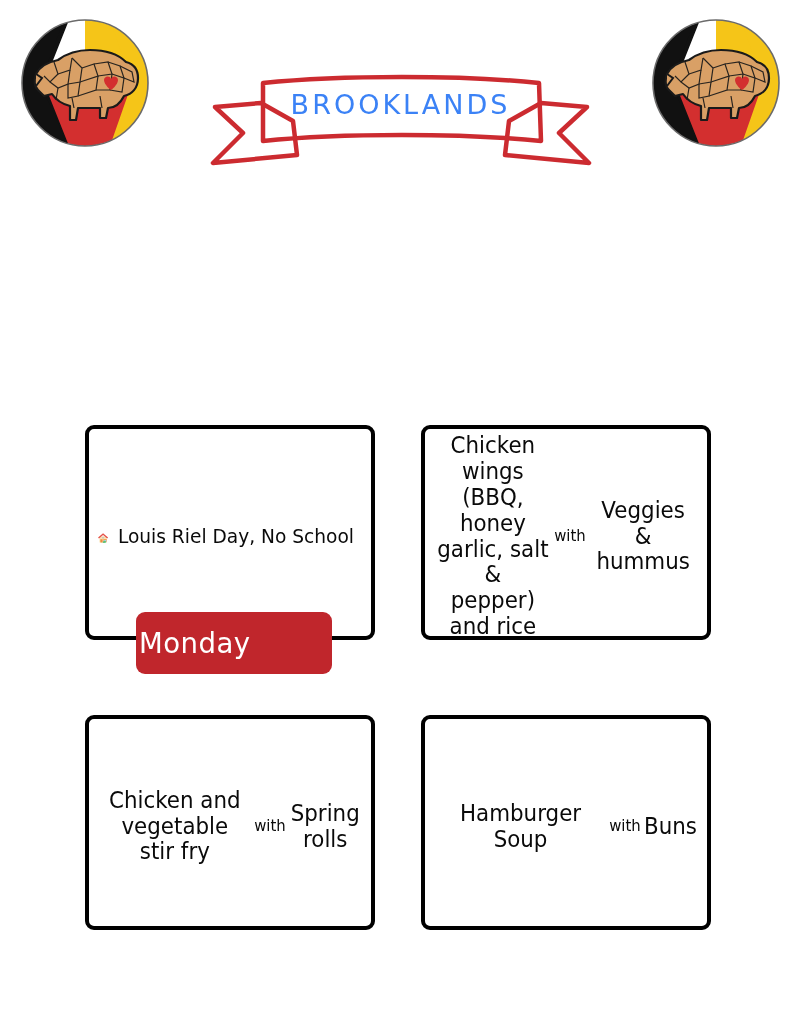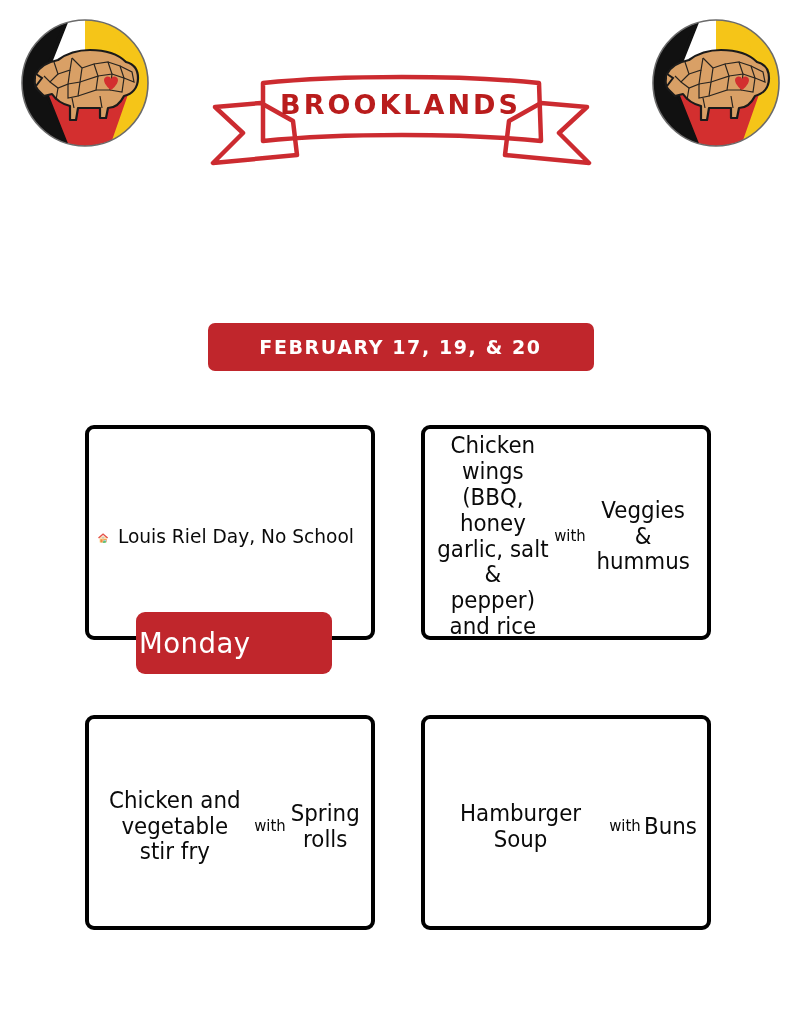--- a/index.html
+++ b/index.html
@@ -46,23 +46,23 @@
   }
   .ribbon svg { display: block; width: 100%; height: 100%; }
   .ribbon-label {
     position: absolute;
     top: 34px;
     left: 0;
     width: 400px;
     text-align: center;
     font-family: "DejaVu Sans", sans-serif;
     font-size: 27px;
-    font-weight: 700;
+    font-weight: 400;
     letter-spacing: 3px;
-    color: #b91c1c;
+    color: #3b82f6;
   }
 
   
   .title-row {
     position: absolute;
     top: 196px;
     left: 0;
     width: 801px;
     height: 110px;
     display: flex;
@@ -309,23 +309,20 @@
 
         <path d="M340 48 L386 52 L358 78 L388 108 L304 100 L308 66 Z"></path>
 
         <path d="M62 28 C140 20 262 20 338 28 L340 86 C262 78 140 78 62 86 Z"></path>
       </g>
     </svg>
     <div class="ribbon-label">BROOKLANDS</div>
   </div>
 
 
-  <div class="date-pill">
-    <span class="date-pill-text">FEBRUARY 17, 19, &amp; 20</span>
-  </div>
 
   <div class="grid">
 
     <div class="grid-row">
 
       <div class="card card-col-0">
         <div class="card-body">
           <div class="house">
             <svg viewBox="0 0 160 134" xmlns="http://www.w3.org/2000/svg">
 

